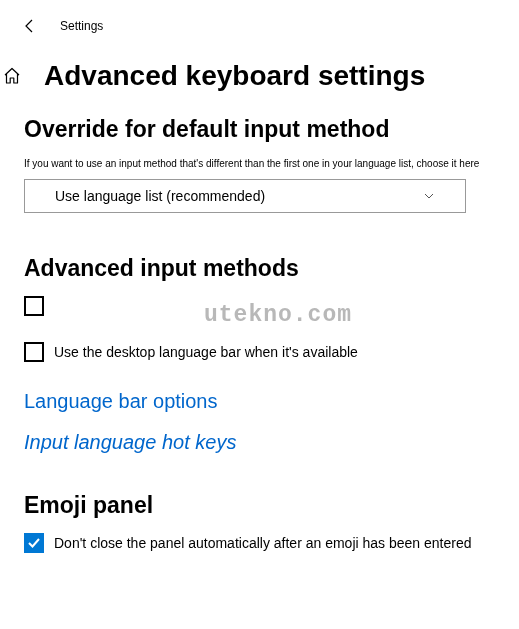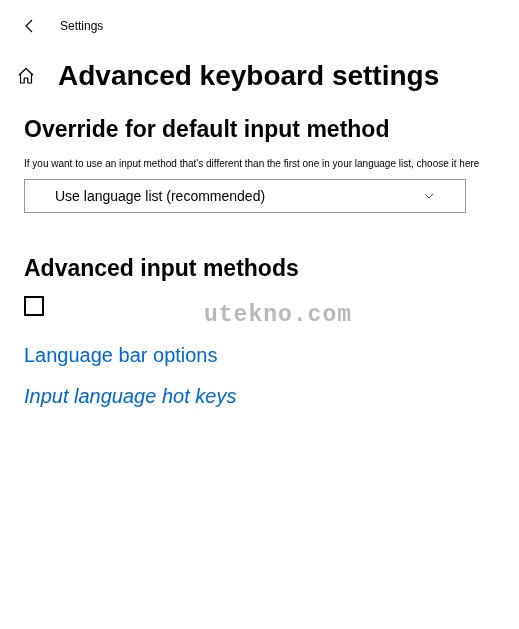--- a/index.html
+++ b/index.html
@@ -28,21 +28,21 @@
     }
     .app-title {
       font-size: 12px;
       font-weight: 400;
       margin-left: 18px;
       color: #000;
     }
     .title-row {
       display: flex;
       align-items: center;
-      padding: 18px 0 0 16px;
+      padding: 18px 0 0 2px;
     }
     .home-icon {
       width: 20px;
       height: 20px;
       display: flex;
       align-items: center;
       justify-content: center;
       cursor: pointer;
     }
     .page-title {
@@ -167,21 +167,39 @@
 
   <div class="section2">
     <div class="section-head">Advanced input methods</div>
 
     <div class="checkbox-row">
       <div class="checkbox">
         
       </div>
     </div>
 
+    <div class="checkbox-row">
+      <div class="checkbox">
+        
+      </div>
+      <span class="checkbox-label">Use the desktop language bar when it's available</span>
+    </div>
 
     <div class="links-block">
       <span class="link">Language bar options</span>
       <span class="link">Input language hot keys</span>
     </div>
   </div>
 
+  <div class="section3">
+    <div class="section-head">Emoji panel</div>
+
+    <div class="checkbox-row" style="margin-top:14px;">
+      <div class="checkbox checked">
+        <svg width="14" height="14" viewBox="0 0 14 14">
+            <path d="M2 7 L5.5 10.5 L12 3" stroke="#fff" stroke-width="2" fill="none"></path>
+          </svg>
+      </div>
+      <span class="checkbox-label">Don't close the panel automatically after an emoji has been entered</span>
+    </div>
+  </div>
 
 </div>
 
 </body></html>

